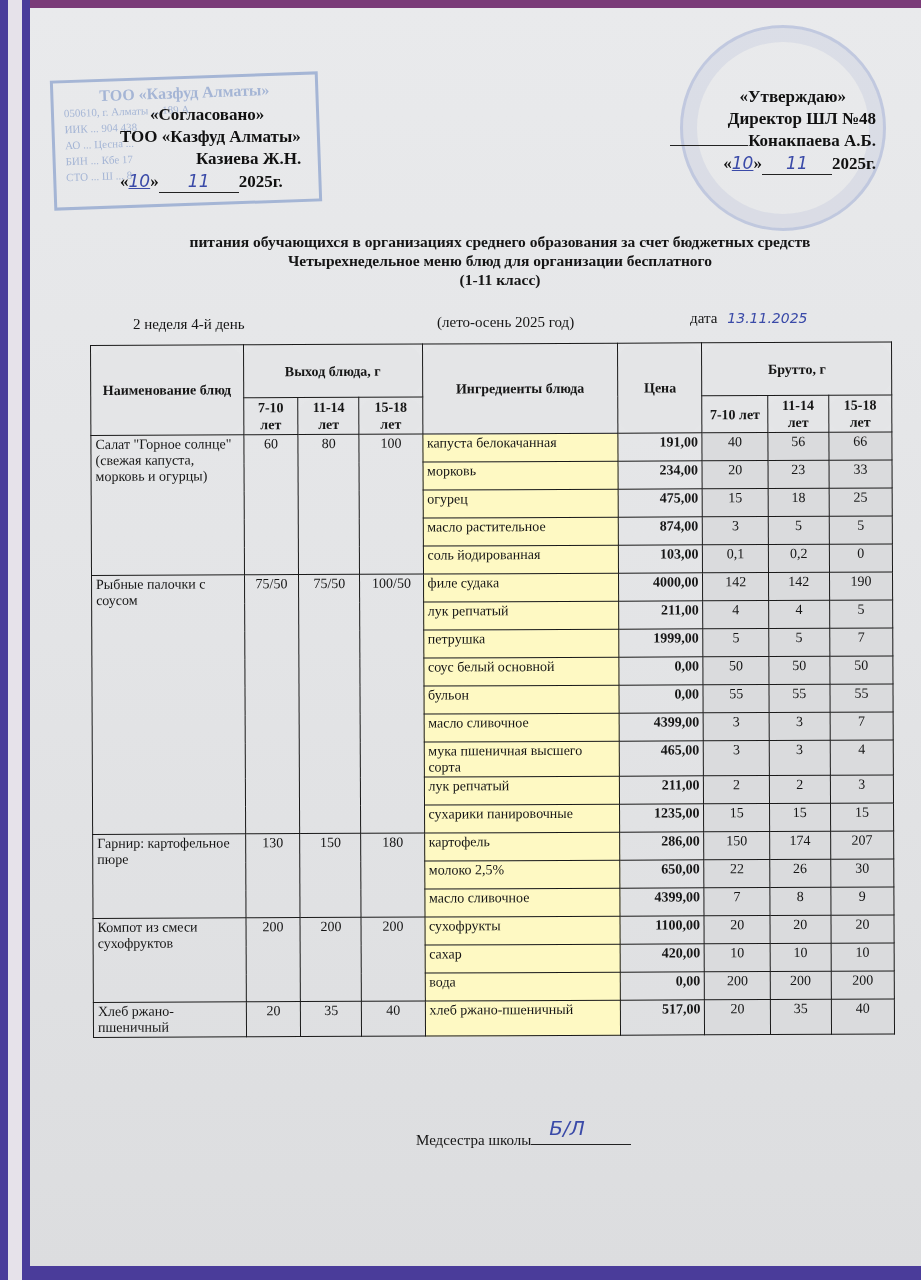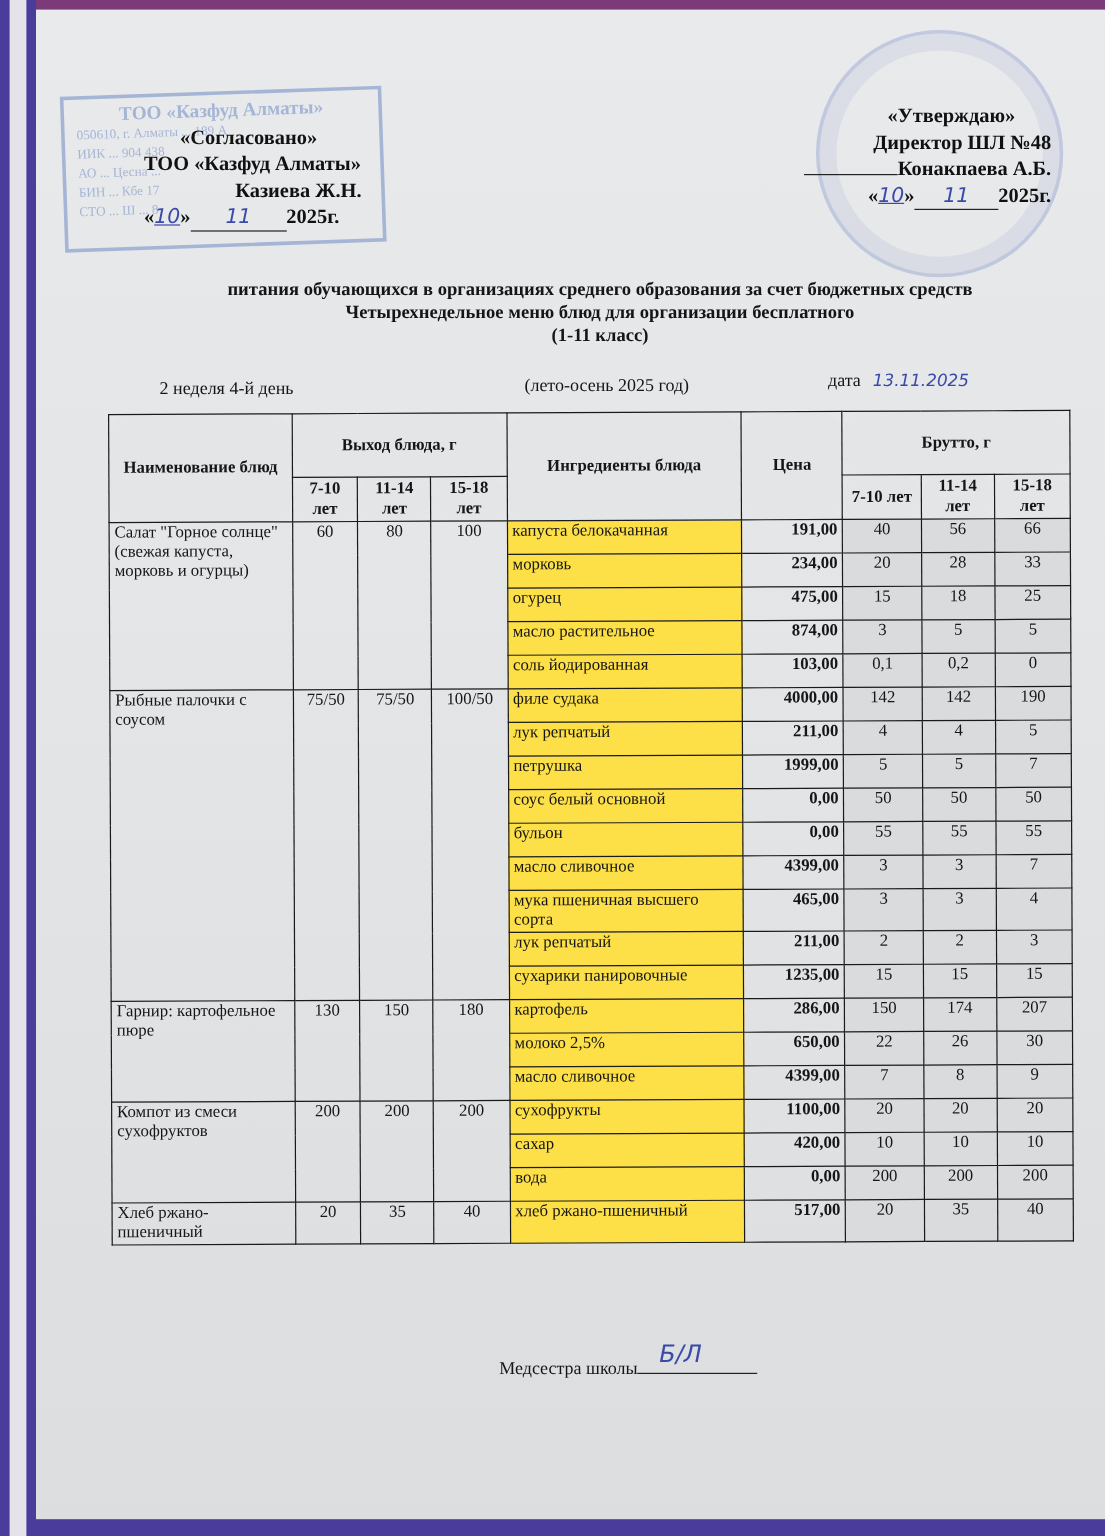--- a/index.html
+++ b/index.html
@@ -36,21 +36,21 @@
   .meta-date .hand { font-size:14px; margin-left:10px; }
   table.menu {
     position:absolute; left:90px; top:345px; width:802px; border-collapse:collapse;
     font-size:14px; color:#161616; transform:rotate(-0.25deg); transform-origin:left top;
   }
   table.menu td, table.menu th { border:1.4px solid #1a1a1a; padding:1px 4px; vertical-align:top; }
   table.menu th { font-weight:bold; text-align:center; vertical-align:middle; font-size:14px; line-height:17px; background:#e4e5e7;border-radius:20px; }
   td.num { text-align:center; }
   td.price { text-align:right; vertical-align:middle;font-weight:bold; }
   td.br { text-align:center; background:#dadbdd; }
-  td.ing { background:#fde047; }
+  td.ing { background:#fef9c3; }
   tr.r td { height:25px; }
   .nurse { position:absolute; left:416px; top:1130px; font-size:15px; color:#151515; }
   .nurse .line { display:inline-block; width:100px; border-bottom:1.2px solid #222; position:relative; height:14px; }
   .nurse .hand { position:absolute; left:18px; top:-14px; font-size:20px; }
   .frame-bottom { position:absolute; left:30px; top:1266px; width:891px; height:14px; background:#4a3c9a; }
 </style>
 </head>
 <body>
 
 <div class="frame-top"></div>
@@ -136,21 +136,21 @@
         <td class="ing">капуста белокачанная</td>
         <td class="price">191,00</td>
         <td class="br">40</td>
         <td class="br">56</td>
         <td class="br">66</td>
       </tr>
       <tr class="r">
         <td class="ing">морковь</td>
         <td class="price">234,00</td>
         <td class="br">20</td>
-        <td class="br">28</td>
+        <td class="br">23</td>
         <td class="br">33</td>
       </tr>
       <tr class="r">
         <td class="ing">огурец</td>
         <td class="price">475,00</td>
         <td class="br">15</td>
         <td class="br">18</td>
         <td class="br">25</td>
       </tr>
       <tr class="r">

